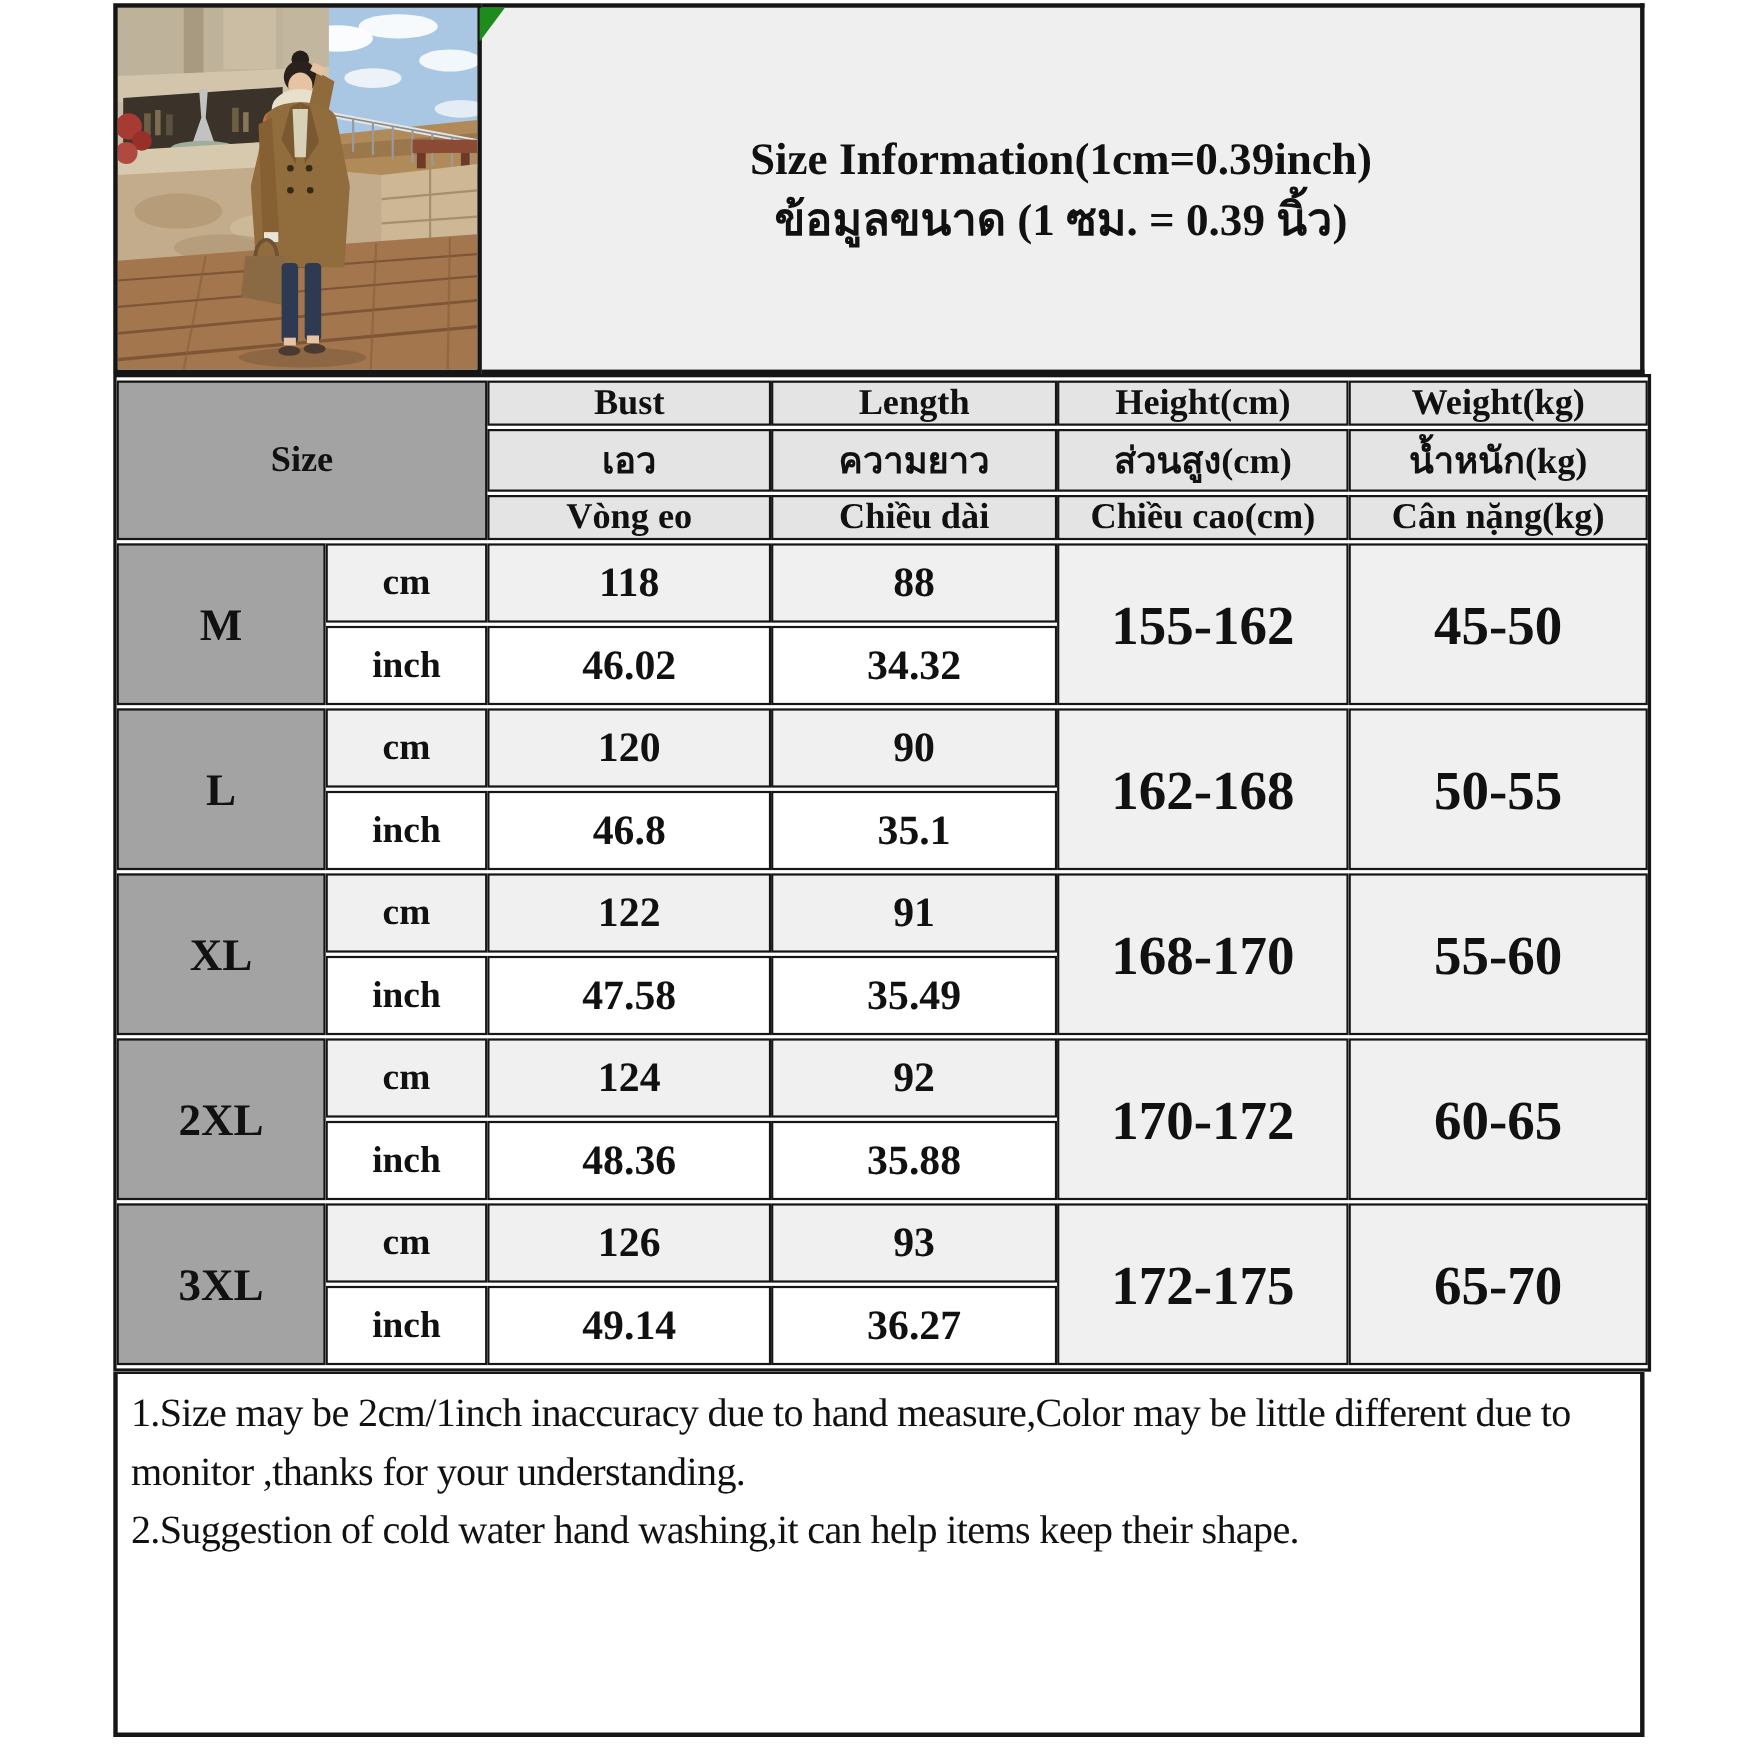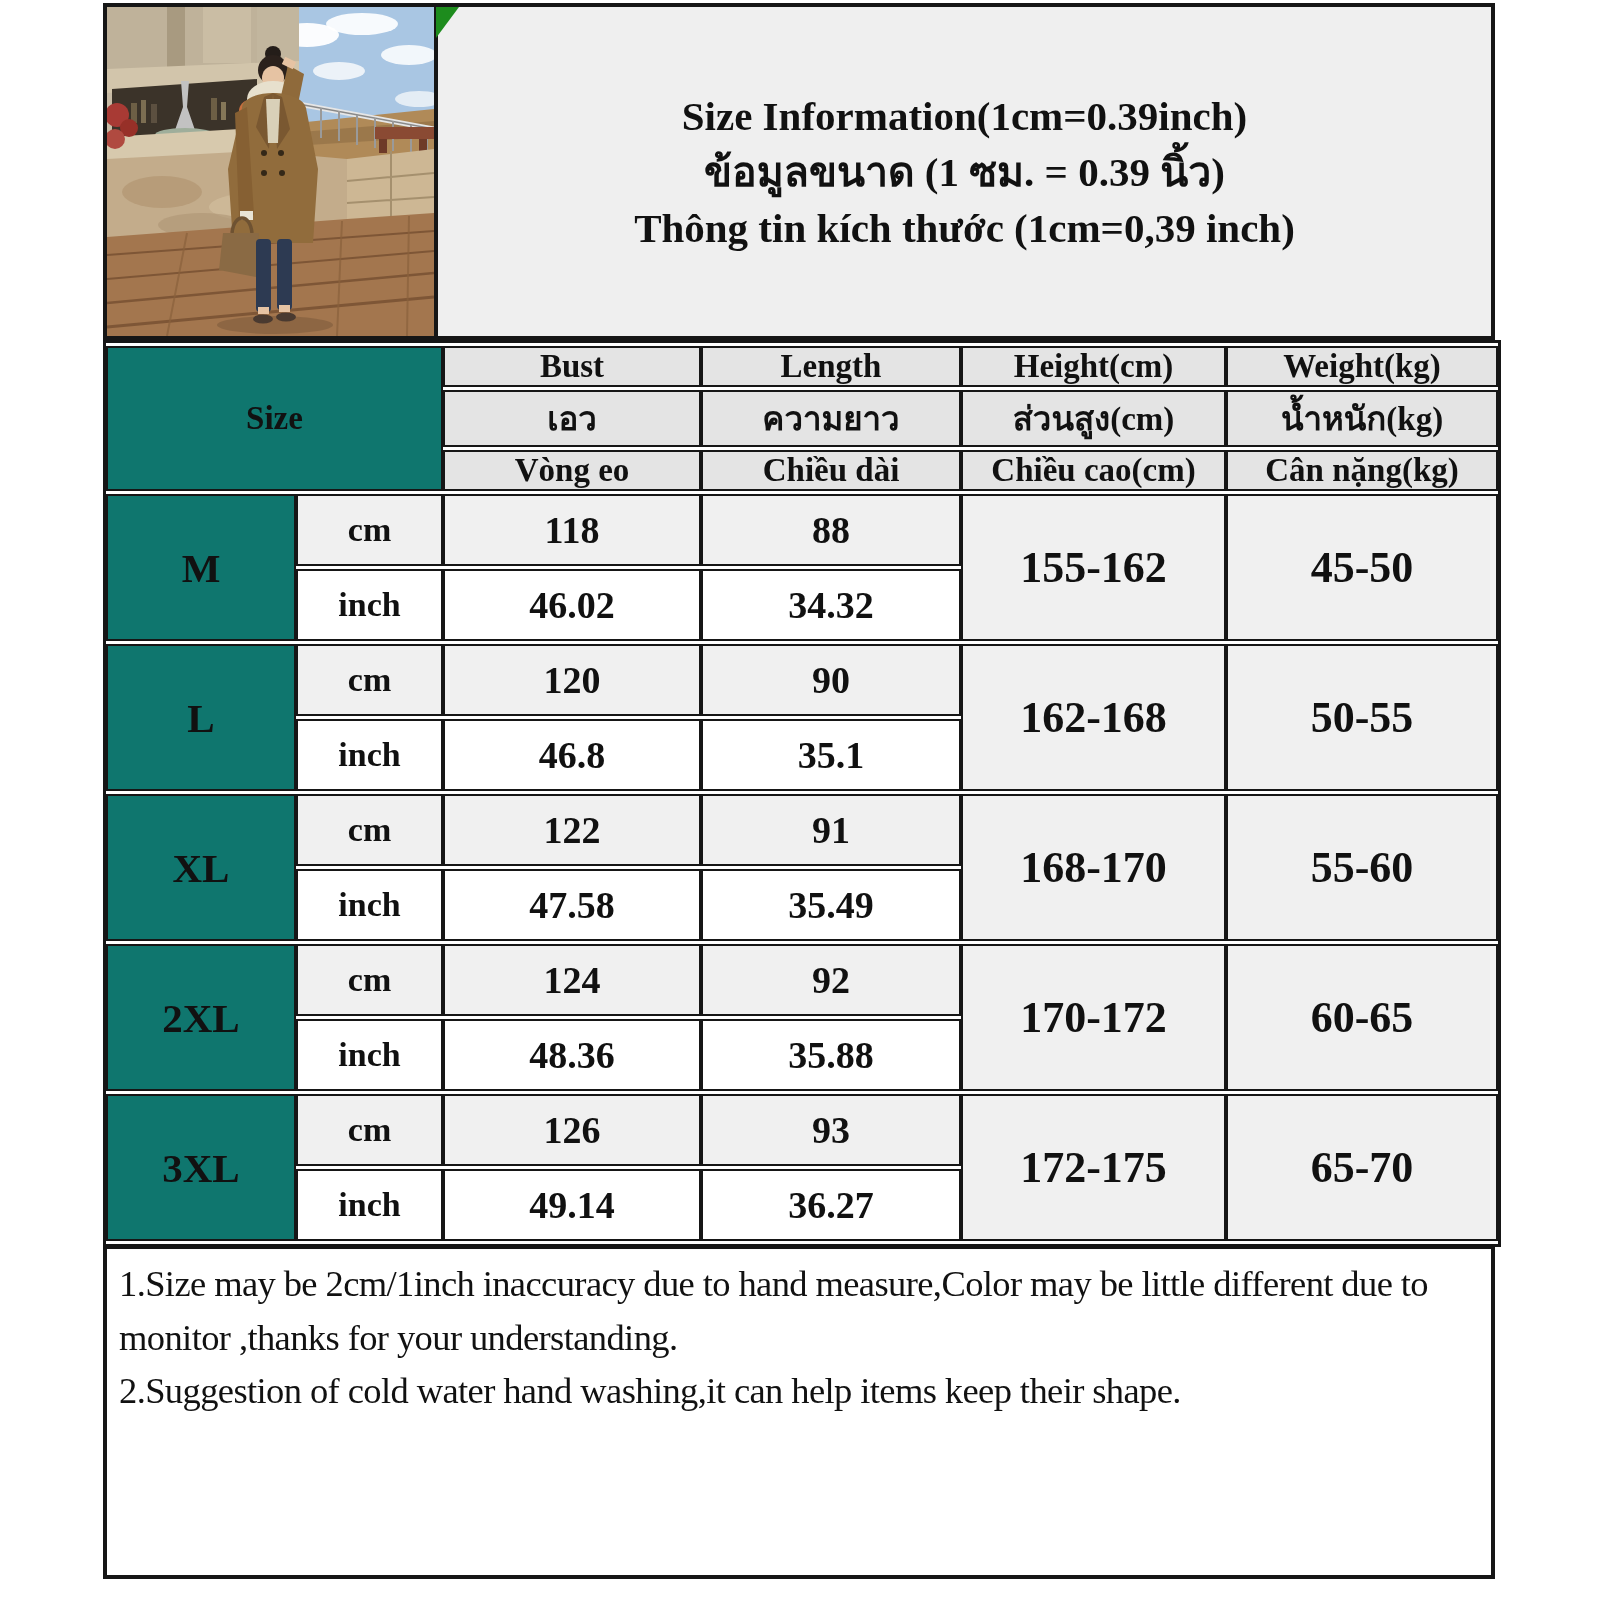--- a/index.html
+++ b/index.html
@@ -35,30 +35,30 @@
     background:#ffffff;border:3px solid #161616;
   }
   .size-table td{
     box-sizing:border-box;border:2px solid #161616;
     text-align:center;vertical-align:middle;overflow:hidden;
     font-weight:bold;padding:0 4px;
   }
   .hr1 td,.hr3 td{height:36px;font-size:33px;}
   .hr2 td{height:40px;font-size:33px;}
   .c-head{background:#e4e4e4;}
-  .c-size{background:#0f766e;}
+  .c-size{background:#a3a3a3;}
   .size-head{font-size:58px;}
   .lbl-size{font-size:41px;}
   .r-cm td{height:72px;}
   .r-in td{height:72px;}
   .unit{font-size:34px;}
   .bg-cm{background:#f0f0f0;}
   .bg-in{background:#ffffff;margin-top:12px;}
   .val{font-weight:normal;font-size:38px;}
-  .range{font-weight:normal;font-size:44px;background:#f0f0f0;}
+  .range{font-weight:normal;font-size:50px;background:#f0f0f0;}
 
   
   .attention-box{
     box-sizing:border-box;width:1392px;height:332px;
     border:4px solid #161616;border-top-width:2px;background:#ffffff;
     padding:8px 12px 0 12px;text-align:left;
   }
   .attention-box p{margin:0;font-size:36.5px;line-height:1.47;letter-spacing:-0.6px;}
 </style>
 </head>
@@ -160,21 +160,20 @@
           <rect x="151" y="300" width="11" height="7" fill="#e6c3a3"></rect>
           <rect x="172" y="298" width="11" height="7" fill="#e6c3a3"></rect>
           <ellipse cx="156" cy="312" rx="10" ry="4.5" fill="#4a3a30"></ellipse>
           <ellipse cx="179" cy="310" rx="10" ry="4.5" fill="#4a3a30"></ellipse>
         </svg>
       </div>
 
       <div class="title-box">
         <div class="title-line">Size Information(1cm=0.39inch)</div>
         <div class="title-line">ข้อมูลขนาด (1 ซม. = 0.39 นิ้ว)</div>
-        <div class="title-line">Thông tin kích thước (1cm=0,39 inch)</div>
       </div>
     </div>
 
     <table class="size-table">
       <colgroup>
         <col style="width:190px">
           <col style="width:147px">
           <col style="width:258px">
         <col style="width:260px">
           <col style="width:265px">

